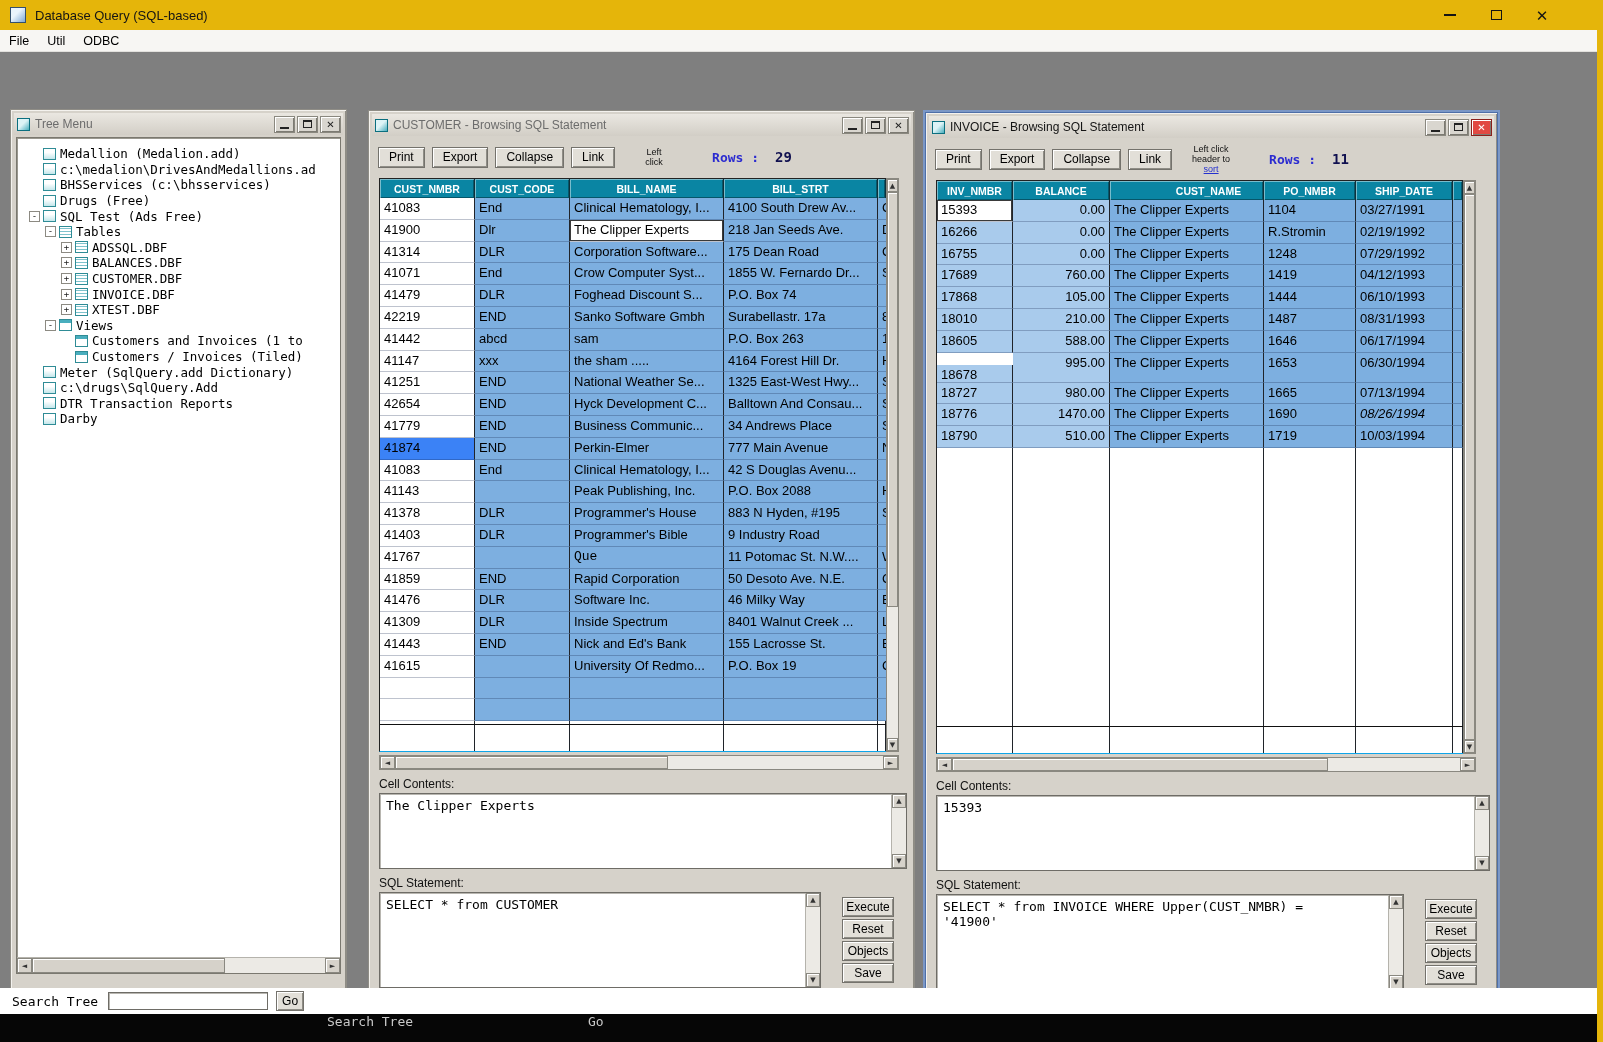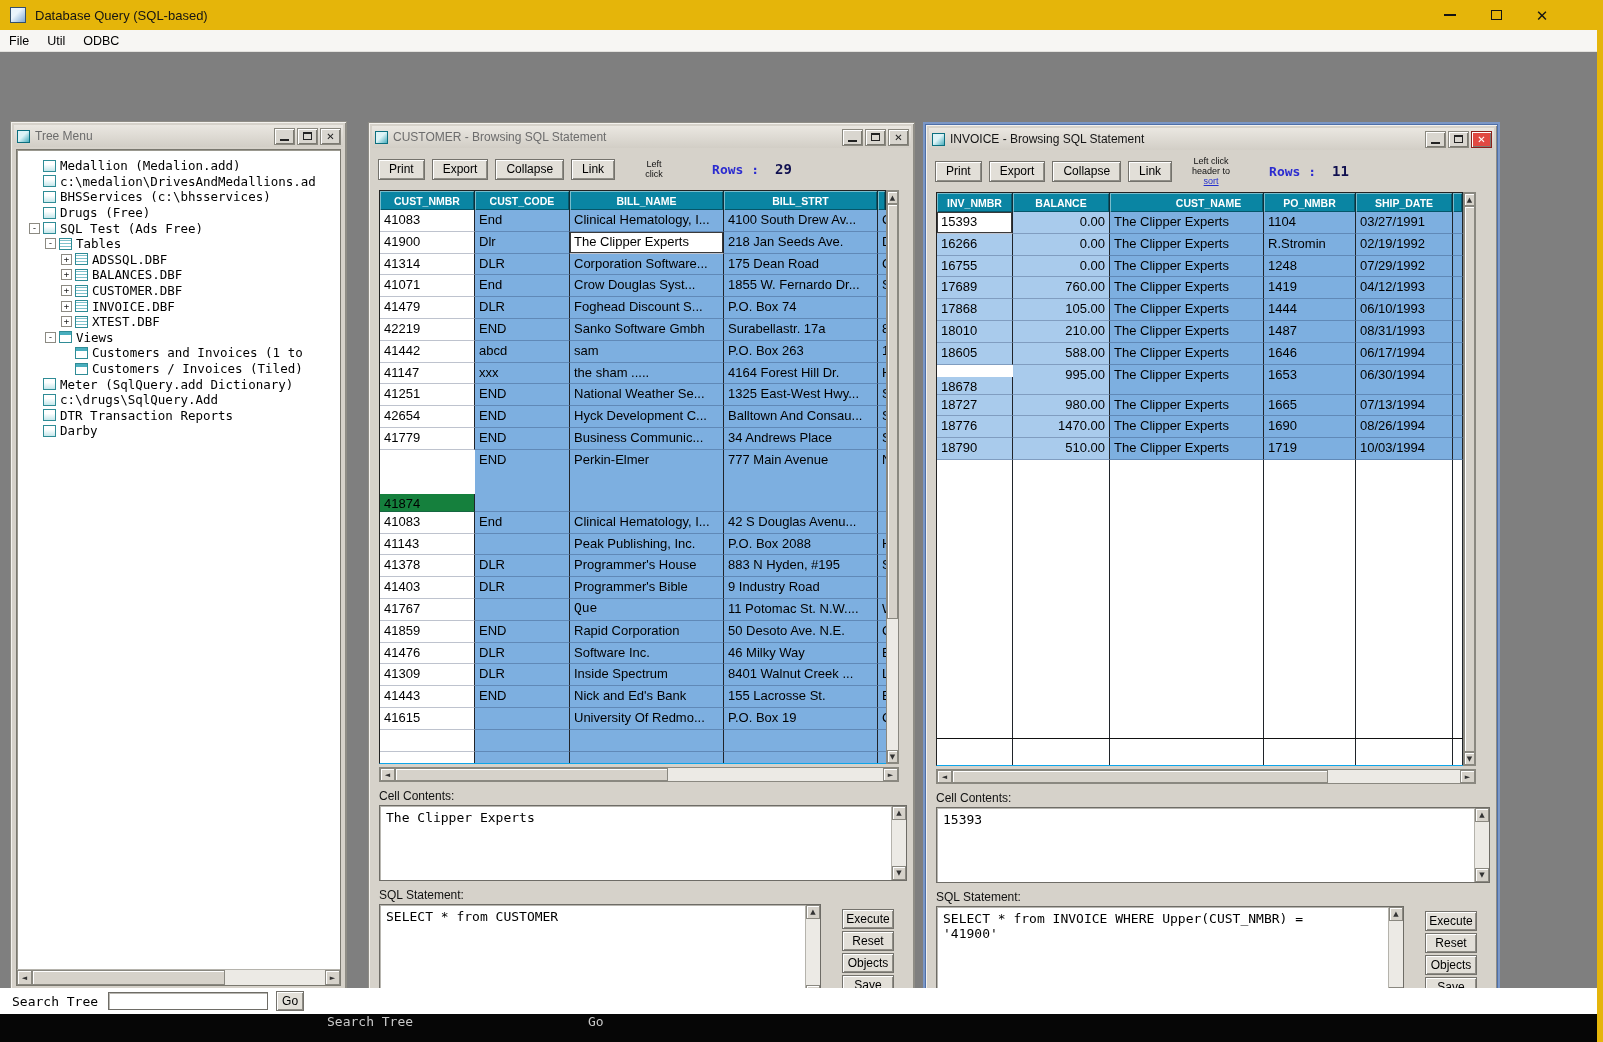--- a/index.html
+++ b/index.html
@@ -8,21 +8,21 @@
   #titlebar{position:absolute;left:0;top:0;width:100%;height:30px;background:#E5B50A;display:flex;align-items:center;z-index:3}
   #app-icon{width:16px;height:16px;margin:0 9px 0 10px;background:linear-gradient(135deg,#EAF4FC 40%,#7FA8D4);border:1px solid #34506E}
   #app-title{font-size:13px;color:#141414}
   .cap-btns{margin-left:auto;margin-right:38px;display:flex;height:100%}
   .cap-btn{width:46px;height:100%;display:flex;align-items:center;justify-content:center;color:#141414}
   .gmin{width:12px;height:2px;background:#141414}
   .gmax{width:11px;height:10px;border:1px solid #141414}
   .gclose{font-size:15px;line-height:1}
   #menubar{position:absolute;top:30px;left:0;width:100%;height:22px;background:#F7F6F3;border-bottom:1px solid #E2E1DD;display:flex;align-items:center;z-index:2}
   .menu-item{padding:0 9px;font-size:12.5px;color:#000}
-  #client{position:absolute;top:64px;left:0;width:100%;height:936px;background:#7F7F7F}
+  #client{position:absolute;top:52px;left:0;width:100%;height:936px;background:#7F7F7F}
   
   .win{position:absolute;background:#D6D2CA;border:1px solid #8F8D86;box-shadow:inset 1px 1px 0 #F4F2EE,inset -1px -1px 0 #8E8C85;padding:3px;display:flex;flex-direction:column}
   .win.active{border-color:#4E6FA8;box-shadow:0 0 0 2px #7B97C6,inset 1px 1px 0 #F4F2EE,inset -1px -1px 0 #8E8C85}
   .win-titlebar{height:22px;flex:0 0 22px;display:flex;align-items:center;background:linear-gradient(#EAE7E1,#D2CEC6);padding:0 2px 0 3px}
   .win-icon{width:13px;height:13px;margin-right:5px;border:1px solid #0B6F7F;background:linear-gradient(135deg,#DDF3F6 45%,#49AEBE)}
   .win-title{font-size:12px;color:#6C6C6C;flex:1;white-space:nowrap;overflow:hidden}
   .win.active .win-title{color:#141414}
   .win-btn{width:21px;height:17px;margin-left:2px;background:#D9D6CF;border:1px solid #8A887F;box-shadow:inset 1px 1px 0 #FFF,inset -1px -1px 0 #7C7A72;display:flex;align-items:center;justify-content:center;position:relative;font-size:10px;color:#222}
   .win-btn.close-red{background:#E14942;border-color:#8C1F1A;color:#FFF}
   .glyph-min{position:absolute;left:5px;bottom:3px;width:9px;height:2px;background:#222}
@@ -308,21 +308,21 @@
           <div class="g-row">
             <div class="g-cell" style="flex: 0 0 95px; background: rgb(255, 255, 255);">41314</div>
             <div class="g-cell" style="flex: 0 0 95px; background: rgb(125, 175, 224);">DLR</div>
             <div class="g-cell" style="flex: 0 0 154px; background: rgb(125, 175, 224);">Corporation Software...</div>
             <div class="g-cell" style="flex: 0 0 154px; background: rgb(125, 175, 224);">175 Dean Road</div>
             <div class="g-cell" style="flex: 0 0 8px; background: rgb(125, 175, 224);">C</div>
           </div>
           <div class="g-row">
             <div class="g-cell" style="flex: 0 0 95px; background: rgb(255, 255, 255);">41071</div>
             <div class="g-cell" style="flex: 0 0 95px; background: rgb(125, 175, 224);">End</div>
-            <div class="g-cell" style="flex: 0 0 154px; background: rgb(125, 175, 224);">Crow Douglas Syst...</div>
+            <div class="g-cell" style="flex: 0 0 154px; background: rgb(125, 175, 224);">Crow Computer Syst...</div>
             <div class="g-cell" style="flex: 0 0 154px; background: rgb(125, 175, 224);">1855 W. Fernardo Dr...</div>
             <div class="g-cell" style="flex: 0 0 8px; background: rgb(125, 175, 224);">S</div>
           </div>
           <div class="g-row">
             <div class="g-cell" style="flex: 0 0 95px; background: rgb(255, 255, 255);">41479</div>
             <div class="g-cell" style="flex: 0 0 95px; background: rgb(125, 175, 224);">DLR</div>
             <div class="g-cell" style="flex: 0 0 154px; background: rgb(125, 175, 224);">Foghead Discount S...</div>
             <div class="g-cell" style="flex: 0 0 154px; background: rgb(125, 175, 224);">P.O. Box 74</div>
             <div class="g-cell" style="flex: 0 0 8px; background: rgb(125, 175, 224);"></div>
           </div>
@@ -362,21 +362,21 @@
             <div class="g-cell" style="flex: 0 0 8px; background: rgb(125, 175, 224);">S</div>
           </div>
           <div class="g-row">
             <div class="g-cell" style="flex: 0 0 95px; background: rgb(255, 255, 255);">41779</div>
             <div class="g-cell" style="flex: 0 0 95px; background: rgb(125, 175, 224);">END</div>
             <div class="g-cell" style="flex: 0 0 154px; background: rgb(125, 175, 224);">Business Communic...</div>
             <div class="g-cell" style="flex: 0 0 154px; background: rgb(125, 175, 224);">34 Andrews Place</div>
             <div class="g-cell" style="flex: 0 0 8px; background: rgb(125, 175, 224);">S</div>
           </div>
           <div class="g-row">
-            <div class="g-cell" style="flex: 0 0 95px; background: #15803d; margin-top: 44px;">41874</div>
+            <div class="g-cell" style="flex: 0 0 95px; background: #3b82f6;">41874</div>
             <div class="g-cell" style="flex: 0 0 95px; background: rgb(125, 175, 224);">END</div>
             <div class="g-cell" style="flex: 0 0 154px; background: rgb(125, 175, 224);">Perkin-Elmer</div>
             <div class="g-cell" style="flex: 0 0 154px; background: rgb(125, 175, 224);">777 Main Avenue</div>
             <div class="g-cell" style="flex: 0 0 8px; background: rgb(125, 175, 224);">N</div>
           </div>
           <div class="g-row">
             <div class="g-cell" style="flex: 0 0 95px; background: rgb(255, 255, 255);">41083</div>
             <div class="g-cell" style="flex: 0 0 95px; background: rgb(125, 175, 224);">End</div>
             <div class="g-cell" style="flex: 0 0 154px; background: rgb(125, 175, 224);">Clinical Hematology, I...</div>
             <div class="g-cell" style="flex: 0 0 154px; background: rgb(125, 175, 224);">42 S Douglas Avenu...</div>
@@ -625,21 +625,21 @@
             <div class="g-cell" style="flex: 0 0 154px; background: rgb(125, 175, 224);">The Clipper Experts</div>
             <div class="g-cell" style="flex: 0 0 92px; background: rgb(125, 175, 224);">1665</div>
             <div class="g-cell" style="flex: 0 0 97px; background: rgb(125, 175, 224);">07/13/1994</div>
             <div class="g-cell" style="flex: 0 0 10px; background: rgb(125, 175, 224);"></div>
           </div>
           <div class="g-row">
             <div class="g-cell" style="flex: 0 0 76px; background: rgb(169, 203, 236);">18776</div>
             <div class="g-cell" style="flex: 0 0 97px; background: rgb(169, 203, 236); text-align: right;">1470.00</div>
             <div class="g-cell" style="flex: 0 0 154px; background: rgb(125, 175, 224);">The Clipper Experts</div>
             <div class="g-cell" style="flex: 0 0 92px; background: rgb(125, 175, 224);">1690</div>
-            <div class="g-cell" style="flex: 0 0 97px; background: rgb(125, 175, 224);">08/26/1994</div>
+            <div class="g-cell" style="flex: 0 0 97px; background: rgb(125, 175, 224); font-style: italic;">08/26/1994</div>
             <div class="g-cell" style="flex: 0 0 10px; background: rgb(125, 175, 224);"></div>
           </div>
           <div class="g-row">
             <div class="g-cell" style="flex: 0 0 76px; background: rgb(169, 203, 236);">18790</div>
             <div class="g-cell" style="flex: 0 0 97px; background: rgb(169, 203, 236); text-align: right;">510.00</div>
             <div class="g-cell" style="flex: 0 0 154px; background: rgb(125, 175, 224);">The Clipper Experts</div>
             <div class="g-cell" style="flex: 0 0 92px; background: rgb(125, 175, 224);">1719</div>
             <div class="g-cell" style="flex: 0 0 97px; background: rgb(125, 175, 224);">10/03/1994</div>
             <div class="g-cell" style="flex: 0 0 10px; background: rgb(125, 175, 224);"></div>
           </div>

